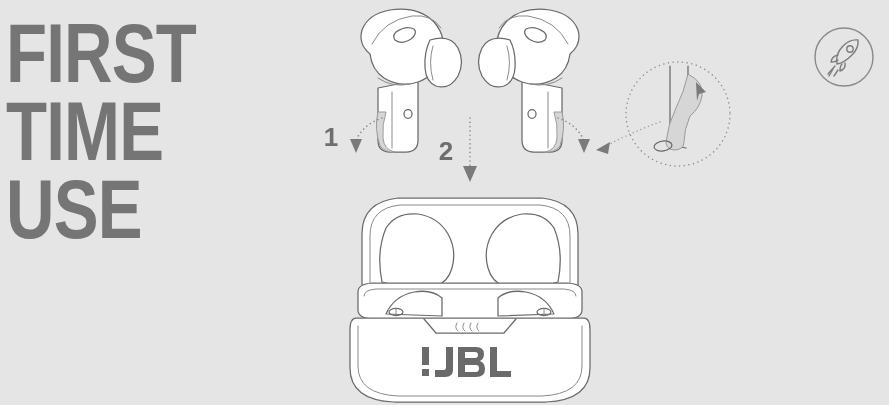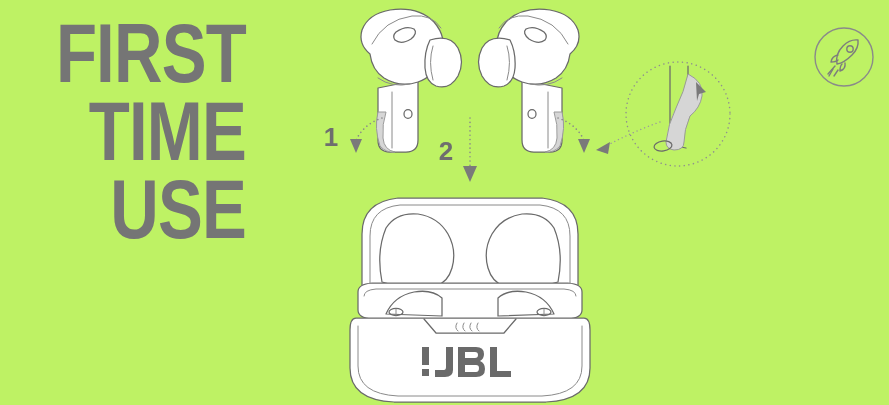--- a/index.html
+++ b/index.html
@@ -7,23 +7,22 @@
     padding: 0;
     background: #ffffff;
   }
   body {
     font-family: "Liberation Sans", sans-serif;
   }
   #page {
     position: relative;
     width: 889px;
     height: 405px;
-    background: #bef264;
+    background: #e5e5e5;
     overflow: hidden;
-    text-align: right;
   }
 
   
   #headline {
     position: absolute;
     left: 6px;
     top: 14px;
     width: 300px;
     color: #757575;
     font-family: "Liberation Sans Narrow", "Liberation Sans", sans-serif;

